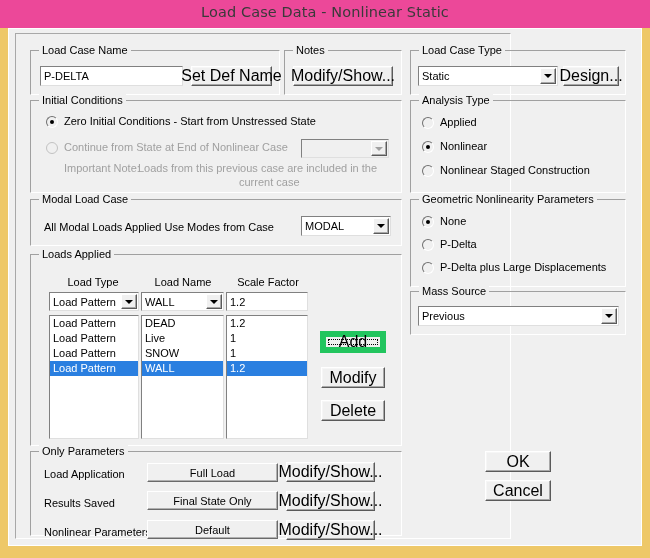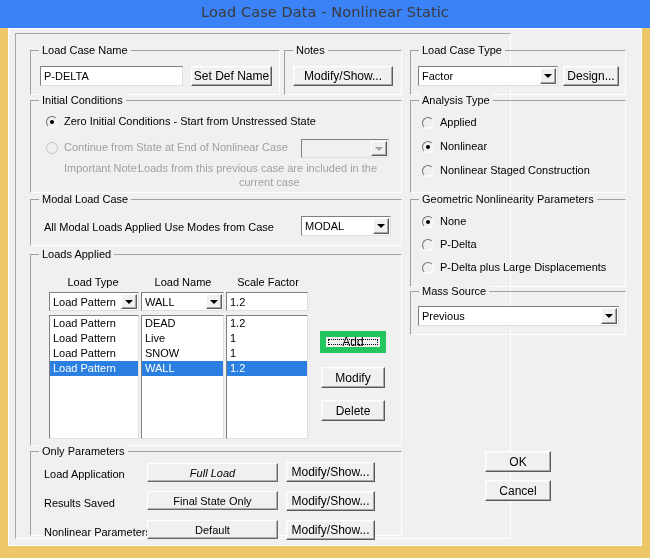--- a/index.html
+++ b/index.html
@@ -21,21 +21,21 @@
     position: absolute;
     left: 0; top: 0;
     width: 650px; height: 558px;
     background: #eec868;
     box-sizing: border-box;
   }
   #titlebar {
     position: absolute;
     left: 0; top: 0;
     width: 650px; height: 28px;
-    background: #3b82f6;
+    background: #ec4899;
   }
   #titlebar .title-text {
     position: absolute;
     left: 0; top: 4px;
     width: 650px;
     text-align: center;
     font-family: "DejaVu Sans", sans-serif;
     font-size: 14.5px;
     color: #3a3a3a;
     letter-spacing: 0.1px;
@@ -109,21 +109,21 @@
 
   
   .btn {
     position: absolute;
     background: #f0f0f0;
     border: 1px solid #ffffff;
     border-right-color: #5a5a5a;
     border-bottom-color: #5a5a5a;
     box-shadow: inset -1px -1px 0 #a8a8a8, inset 1px 1px 0 #f6f6f6;
     box-sizing: border-box;
-    font-size: 12px;
+    font-size: 16px;
     color: #000;
     display: flex;
     align-items: center;
     justify-content: center;
     white-space: nowrap;
     cursor: default;
     user-select: none;
   }
   .btn.default {
     border: 6px solid #22c55e;
@@ -271,21 +271,21 @@
 
       <div class="group" style="left:268px; top:16px; width:118px; height:45px;">
         <div class="glabel">Notes</div>
       </div>
       <div class="btn" style="left:277px; top:32px; width:100px; height:20px;">Modify/Show...</div>
 
       <div class="group" style="left:394px; top:16px; width:216px; height:45px;">
         <div class="glabel">Load Case Type</div>
       </div>
       <div class="combo" style="left:402px; top:32px; width:140px; height:20px;">
-        <span class="ctext">Factor</span>
+        <span class="ctext">Static</span>
         <span class="arrowbtn"></span>
       </div>
       <div class="btn" style="left:547px; top:32px; width:56px; height:20px;">Design...</div>
 
       <div class="group" style="left:14px; top:66px; width:372px; height:93px;">
         <div class="glabel">Initial Conditions</div>
       </div>
       <div class="radio on" style="left:30px; top:82px;"></div>
       <div class="lbl" style="left:48px; top:81px;">Zero Initial Conditions - Start from Unstressed State</div>
 
@@ -379,21 +379,21 @@
       <div class="combo" style="left:402px; top:272px; width:201px; height:20px;">
         <span class="ctext">Previous</span>
         <span class="arrowbtn"></span>
       </div>
 
       <div class="group" style="left:14px; top:417px; width:372px; height:85px;">
         <div class="glabel">Only Parameters</div>
       </div>
 
       <div class="lbl" style="left:28px; top:434px;">Load Application</div>
-      <div class="valbox" style="left:131px; top:429px; width:131px; height:19px;font-style:italic;">Full Load</div>
+      <div class="valbox" style="left:131px; top:429px; width:131px; height:19px;">Full Load</div>
       <div class="btn" style="left:270px; top:428px; width:89px; height:20px;">Modify/Show...</div>
 
       <div class="lbl" style="left:28px; top:463px;">Results Saved</div>
       <div class="valbox" style="left:131px; top:457px; width:131px; height:19px;">Final State Only</div>
       <div class="btn" style="left:270px; top:457px; width:89px; height:20px;">Modify/Show...</div>
 
       <div class="lbl" style="left:28px; top:492px;">Nonlinear Parameters</div>
       <div class="valbox" style="left:131px; top:486px; width:131px; height:19px;">Default</div>
       <div class="btn" style="left:270px; top:486px; width:89px; height:20px;">Modify/Show...</div>
 

